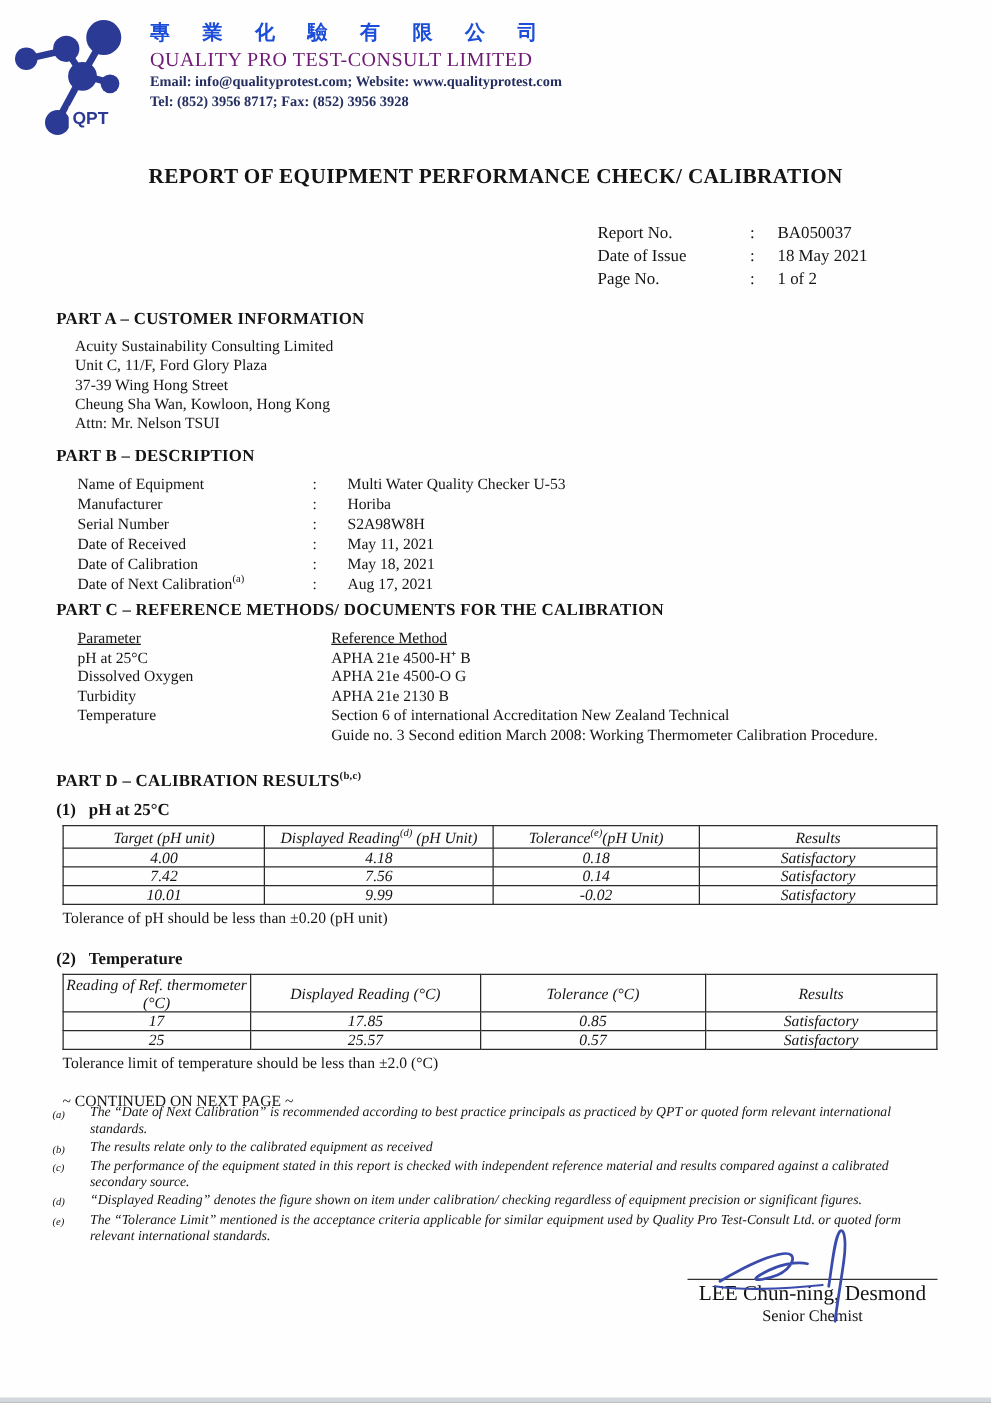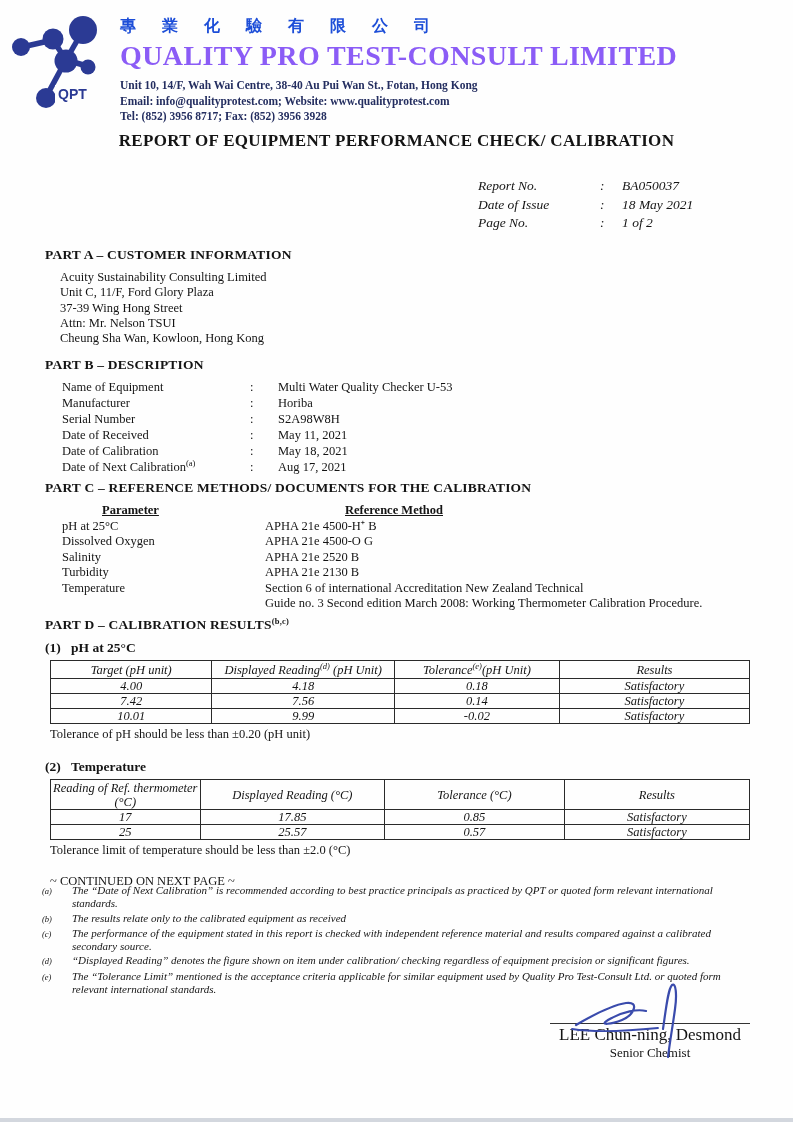--- a/index.html
+++ b/index.html
@@ -5,47 +5,47 @@
   html,body{margin:0;padding:0;background:#888;}
   .page{
     width:793px;height:1122px;position:relative;background:#fefefe;
     font-family:"Liberation Serif", serif;color:#141414;margin:0 auto;overflow:hidden;
   }
   
   .header{position:absolute;top:6px;left:8px;display:flex;align-items:flex-start;}
   .logo{width:102px;height:106px;flex:0 0 auto;}
   .header-text{margin-left:10px;padding-top:10px;}
   .cn-name{font-size:16px;letter-spacing:11px;color:#1d4ed8;font-weight:bold;}
-  .company-name{font-size:28px;color:#8b5cf6;letter-spacing:.4px;margin-top:3px;font-weight:700;}
+  .company-name{font-size:16px;color:#701a75;letter-spacing:.4px;margin-top:3px;font-weight:400;}
   .addr-line{font-size:11.5px;font-weight:bold;color:#242e60;line-height:1.28;margin-top:1px;}
   .addr-line.first{margin-top:6px;}
   
   .doc-title{position:absolute;top:131px;left:0;width:100%;text-align:center;
     font-size:17px;font-weight:bold;letter-spacing:.3px;}
   
   .report-info{position:absolute;top:177px;left:478px;font-size:13.5px;}
-  .ri-row{display:flex;line-height:18.5px;font-style:italic;}
+  .ri-row{display:flex;line-height:18.5px;}
   .ri-label{width:122px;}
   .ri-colon{width:22px;}
   
   .section{position:absolute;left:45px;width:710px;}
   .sec-heading{font-size:13.5px;font-weight:bold;letter-spacing:.2px;}
   .part-a{top:247px;}
   .part-a .lines{margin:7px 0 0 15px;font-size:12.5px;line-height:15.3px;}
   .part-b{top:357px;}
   .pb-rows{margin:6px 0 0 17px;font-size:12.5px;line-height:16px;}
   .pb-row{display:flex;}
   .pb-label{width:188px;}
   .pb-colon{width:28px;text-align:left;}
   .part-c{top:480px;}
   .pc-grid{margin:7px 0 0 17px;font-size:12.5px;line-height:15.5px;}
   .pc-row{display:flex;}
   .pc-col1{width:203px;}
   .pc-col2{flex:1;}
-  .pc-head{font-weight:bold;text-decoration:underline;margin-left:40px;}
+  .pc-head{font-weight:normal;text-decoration:underline;}
   .part-d{top:617px;}
   .sub-title{font-size:13.5px;font-weight:bold;margin-top:7px;}
   .sub-marker{display:inline-block;width:26px;}
   .cal-table{border-collapse:collapse;margin:4px 0 0 5px;width:700px;font-size:12.5px;
     border:1.5px solid #222;}
   .cal-table td{border:1px solid #2a2a2a;text-align:center;padding:0 2px;line-height:1.12;
     height:14px;font-style:italic;}
   .cal-table tr.head td{height:17px;}
   .cal-table.temp tr.head td{height:29px;}
   .tbl-note{font-size:12.5px;margin:3px 0 0 5px;}
@@ -88,21 +88,20 @@
         <circle cx="58" cy="55" r="11.5"></circle>
         <circle cx="80" cy="61" r="7.5"></circle>
         <circle cx="38" cy="92" r="10"></circle>
       </g>
       <rect x="47" y="79" width="42" height="18" fill="#fefefe"></rect>
       <text x="50" y="93" font-family="Liberation Sans, sans-serif" font-size="14" font-weight="bold" fill="#2b3a94">QPT</text>
     </svg>
     <div class="header-text">
       <div class="cn-name">專 業 化 驗 有 限 公 司</div>
       <div class="company-name">QUALITY PRO TEST-CONSULT LIMITED</div>
-      <div class="addr-line first">Unit 10, 14/F, Wah Wai Centre, 38-40 Au Pui Wan St., Fotan, Hong Kong</div>
       <div class="addr-line">Email: info@qualityprotest.com; Website: www.qualityprotest.com</div>
       <div class="addr-line">Tel: (852) 3956 8717; Fax: (852) 3956 3928</div>
     </div>
   </div>
 
   <div class="doc-title">REPORT OF EQUIPMENT PERFORMANCE CHECK/ CALIBRATION</div>
 
   <div class="report-info">
     <div class="ri-row">
       <span class="ri-label">Report No.</span>
@@ -120,22 +119,22 @@
       <span class="ri-value">1 of 2</span>
     </div>
   </div>
 
   <div class="section part-a">
     <div class="sec-heading">PART A – CUSTOMER INFORMATION</div>
     <div class="lines">
       <div>Acuity Sustainability Consulting Limited</div>
       <div>Unit C, 11/F, Ford Glory Plaza</div>
       <div>37-39 Wing Hong Street</div>
+      <div>Cheung Sha Wan, Kowloon, Hong Kong</div>
       <div>Attn: Mr. Nelson TSUI</div>
-      <div>Cheung Sha Wan, Kowloon, Hong Kong</div>
     </div>
   </div>
 
   <div class="section part-b">
     <div class="sec-heading">PART B – DESCRIPTION</div>
     <div class="pb-rows">
       <div class="pb-row">
         <span class="pb-label"><span>Name of Equipment</span></span>
         <span class="pb-colon">:</span>
         <span>Multi Water Quality Checker U-53</span>
@@ -175,24 +174,20 @@
         <span class="pc-col1 pc-head">Parameter</span>
         <span class="pc-col2 pc-head">Reference Method</span>
       </div>
       <div class="pc-row">
         <span class="pc-col1">pH at 25°C</span>
         <span class="pc-col2">APHA 21e 4500-H⁺ B</span>
       </div>
       <div class="pc-row">
         <span class="pc-col1">Dissolved Oxygen</span>
         <span class="pc-col2">APHA 21e 4500-O G</span>
-      </div>
-      <div class="pc-row">
-        <span class="pc-col1">Salinity</span>
-        <span class="pc-col2">APHA 21e 2520 B</span>
       </div>
       <div class="pc-row">
         <span class="pc-col1">Turbidity</span>
         <span class="pc-col2">APHA 21e 2130 B</span>
       </div>
       <div class="pc-row">
         <span class="pc-col1">Temperature</span>
         <span class="pc-col2">
           <div>Section 6 of international Accreditation New Zealand Technical</div>
           <div>Guide no. 3 Second edition March 2008: Working Thermometer Calibration Procedure.</div>

